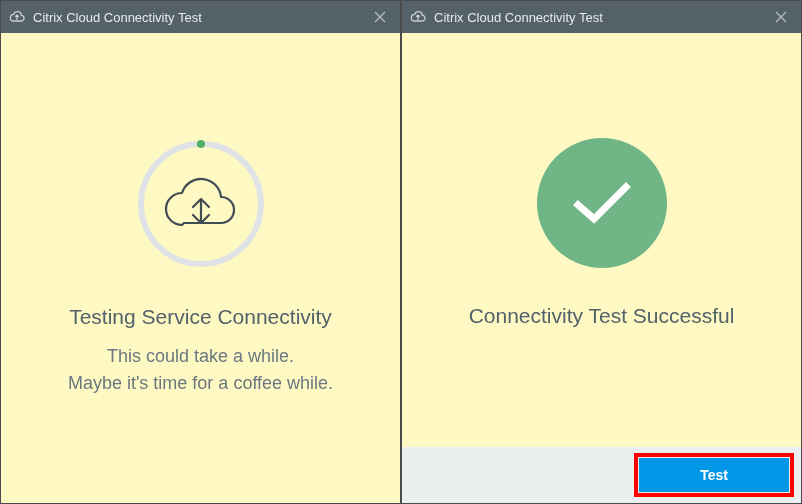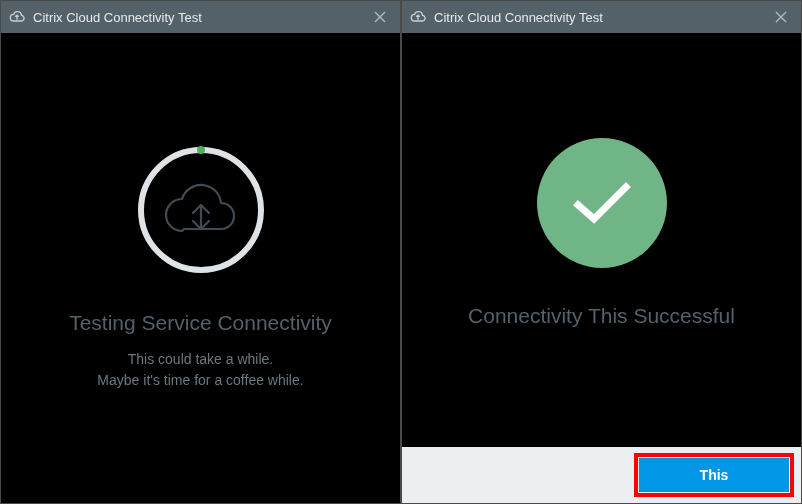--- a/index.html
+++ b/index.html
@@ -9,21 +9,21 @@
     width: 802px;
     height: 504px;
     display: flex;
   }
   .dialog {
     flex: 1;
     border: 1px solid #4a4a4a;
     display: flex;
     flex-direction: column;
     position: relative;
-    background: #000000;
+    background: #fef9c3;
   }
   .titlebar {
     height: 32px;
     background: #546169;
     display: flex;
     align-items: center;
     padding: 0 8px;
     color: #e6eaec;
     font-size: 13px;
     position: relative;
@@ -86,21 +86,21 @@
     justify-content: center;
   }
   .headline {
     font-size: 21px;
     color: #53616a;
     font-weight: 400;
     margin-bottom: 14px;
     text-align: center;
   }
   .subtext {
-    font-size: 14px;
+    font-size: 18px;
     color: #6b7880;
     line-height: 1.5;
     text-align: center;
   }
   .footer-bar {
     height: 56px;
     background: #eceff0;
     display: flex;
     align-items: center;
     justify-content: flex-end;
@@ -187,20 +187,20 @@
   </div>
 
   <div class="body-area">
     <div class="icon-wrap">
       <div class="success-circle">
         <svg width="64" height="48" viewBox="0 0 64 48">
           <path d="M8 26 L24 40 L56 8" fill="none" stroke="#ffffff" stroke-width="7" stroke-linecap="square"></path>
         </svg>
       </div>
     </div>
-    <div class="headline">Connectivity This Successful</div>
+    <div class="headline">Connectivity Test Successful</div>
   </div>
 
   <div class="footer-bar">
-    <button class="primary-btn">This</button>
+    <button class="primary-btn">Test</button>
     <div class="highlight-frame"></div>
   </div>
 </div>
 
 </body></html>

